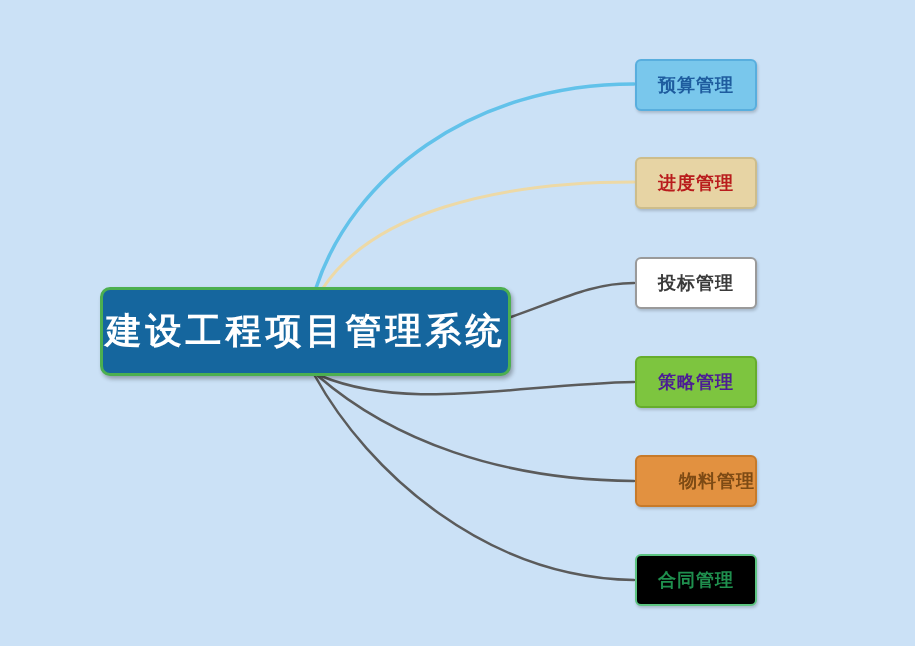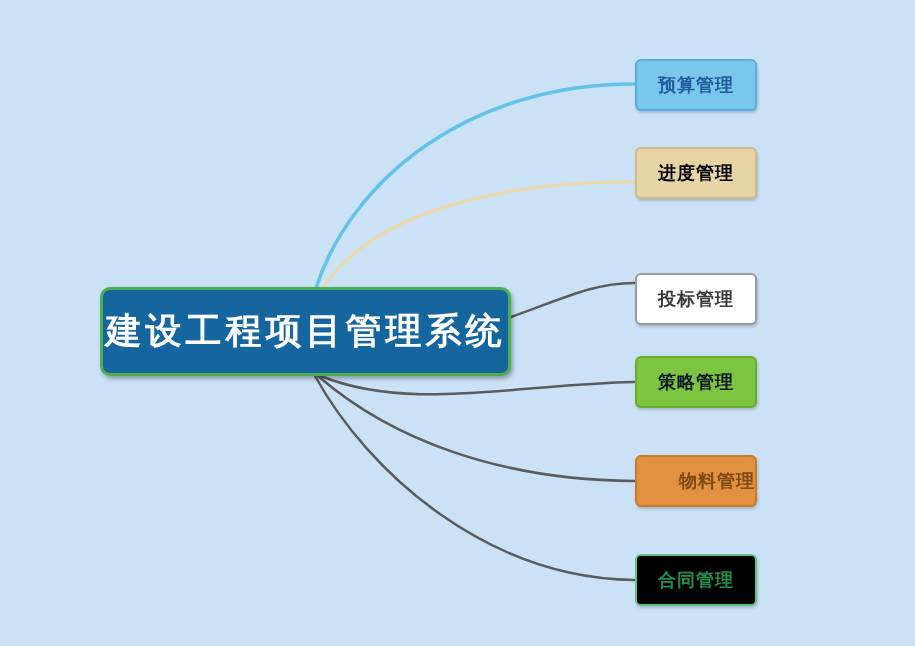--- a/index.html
+++ b/index.html
@@ -49,23 +49,23 @@
     left: 635px;
     width: 122px;
     height: 52px;
     font-size: 18px;
     font-weight: bold;
     letter-spacing: 1px;
     border-radius: 6px;
     box-shadow: 1px 2px 3px rgba(0,0,0,0.18);
   }
   .branch-0 { top: 59px;  background: #79c7ec; border: 2px solid #58aede; color: #1e5c9e; }
-  .branch-1 { top: 147px; background: #e7d4a4; border: 2px solid #cdbd8b; color: #000000; }
-  .branch-2 { top: 257px; background: #ffffff; border: 2px solid #9a9a9a; color: #3a3a3a; margin-top: 16px; }
-  .branch-3 { top: 356px; background: #7dc53f; border: 2px solid #66ad2c; color: #0f172a; }
+  .branch-1 { top: 157px; background: #e7d4a4; border: 2px solid #cdbd8b; color: #b91c1c; }
+  .branch-2 { top: 257px; background: #ffffff; border: 2px solid #9a9a9a; color: #3a3a3a; }
+  .branch-3 { top: 356px; background: #7dc53f; border: 2px solid #66ad2c; color: #4c1d95; }
   .branch-4 { top: 455px; background: #e29140; border: 2px solid #c77a2a; color: #7d4a14; justify-content: flex-end; }
   .branch-5 { top: 554px; background: #000000; border: 2px solid #5cc481; color: #1f8f4e; }
 </style>
 </head>
 <body>
 
 <div class="canvas">
 
   <svg class="edges" width="915" height="646" viewBox="0 0 915 646" aria-hidden="true">
     <path d="M316,288 C352,178 470,84 634,84" stroke="#62c2ea" stroke-width="3.5" fill="none" stroke-linecap="round"></path>

